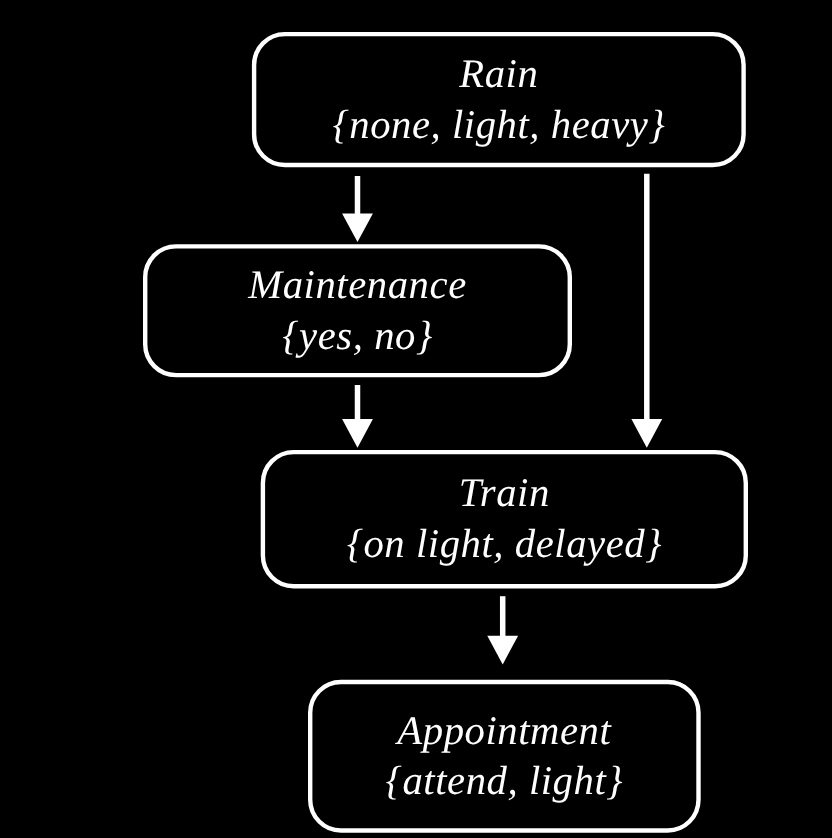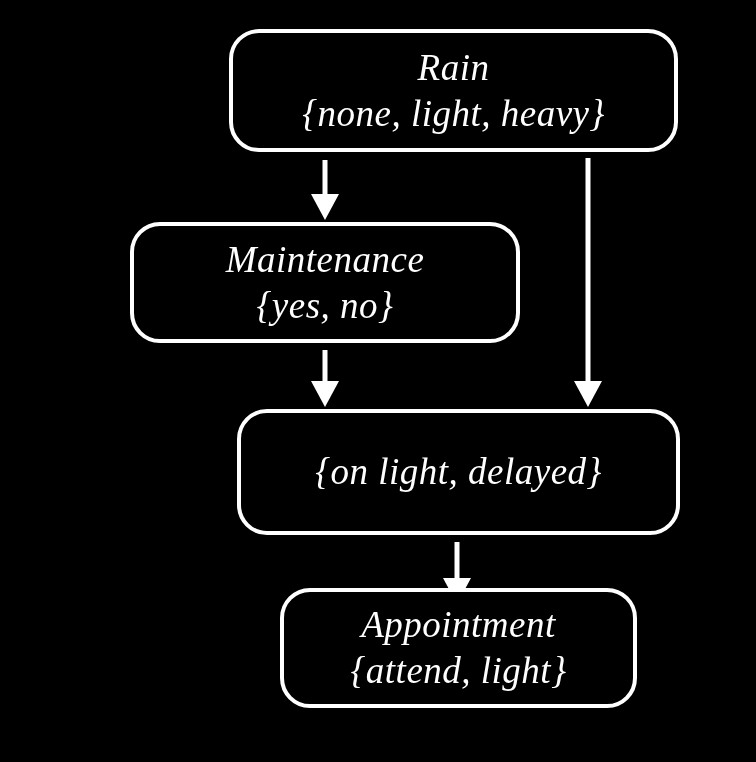--- a/index.html
+++ b/index.html
@@ -32,21 +32,21 @@
     font-size: 37px;
     line-height: 46px;
     letter-spacing: 0.5px;
   }
   .node .name, .node .values {
     white-space: nowrap;
   }
   #node-rain        { left: 192px; top: 29px;  width: 449px; height: 123px; }
   #node-maintenance { left: 93px;  top: 222px; width: 390px; height: 121px; }
   #node-train       { left: 200px; top: 409px; width: 443px; height: 126px; }
-  #node-appointment { left: 243px; top: 588px; width: 357px; height: 120px; }
+  #node-appointment { left: 243px; top: 618px; width: 357px; height: 139px; }
   svg.edges {
     position: absolute;
     left: 0;
     top: 0;
     width: 756px;
     height: 762px;
     pointer-events: none;
   }
 </style>
 </head>
@@ -81,20 +81,21 @@
     <span class="name">Rain</span>
     <span class="values">{none, light, heavy}</span>
   </div>
 
   <div class="node" id="node-maintenance">
     <span class="name">Maintenance</span>
     <span class="values">{yes, no}</span>
   </div>
 
   <div class="node" id="node-train">
+    <span class="name">Train</span>
     <span class="values">{on light, delayed}</span>
   </div>
 
   <div class="node" id="node-appointment">
     <span class="name">Appointment</span>
     <span class="values">{attend, light}</span>
   </div>
 
 </div>
 

